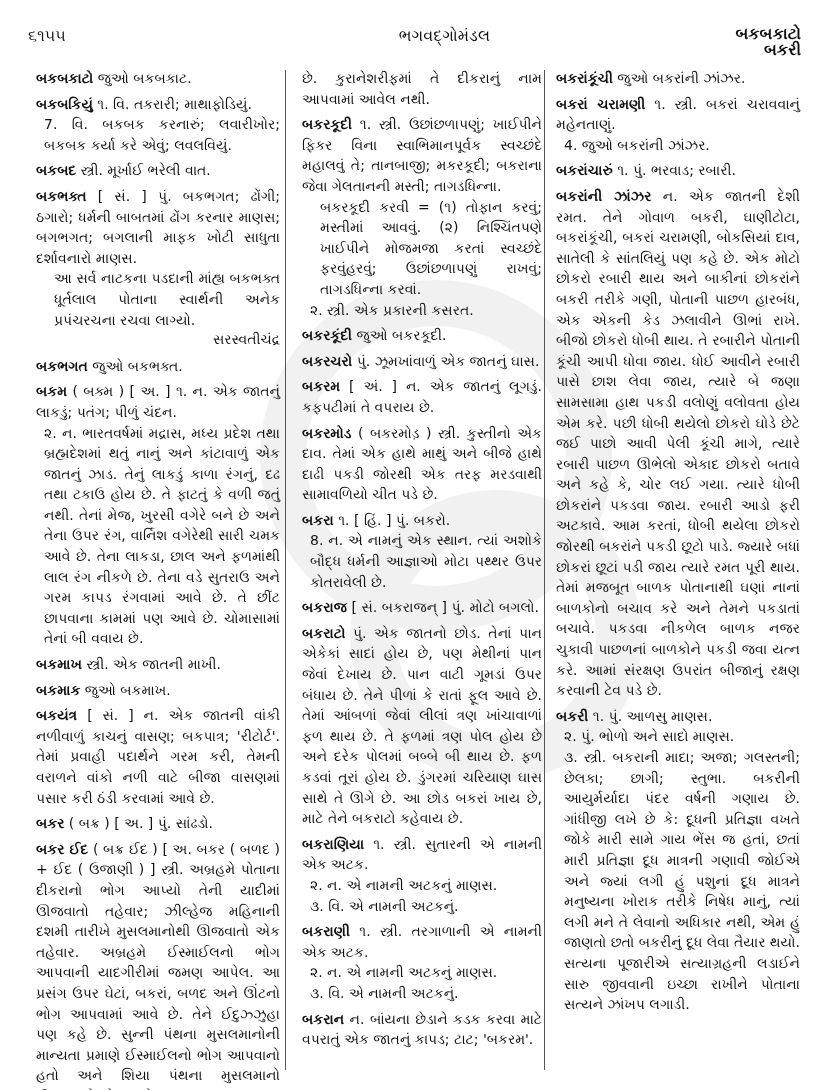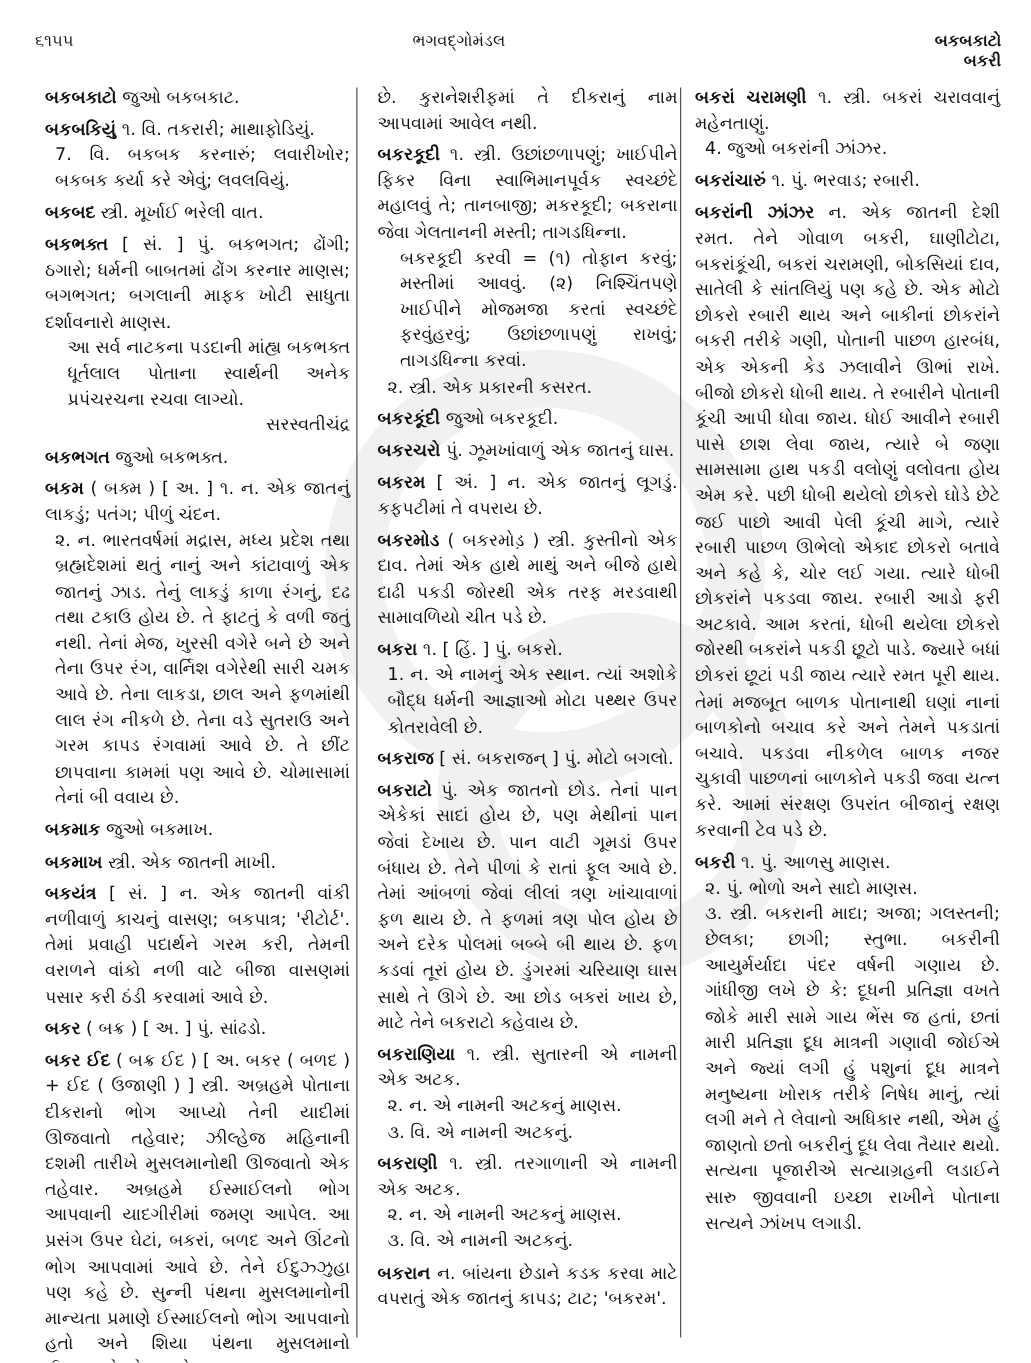--- a/index.html
+++ b/index.html
@@ -1,35 +1,35 @@
 <!DOCTYPE html>
 <html><head>
 <meta charset="utf-8">
 <style>
   html,body{margin:0;padding:0;background:#ffffff;}
   body{width:825px;height:1090px;position:relative;overflow:hidden;
        font-family:"DejaVu Sans",sans-serif;color:#111;}
   .watermark{position:absolute;left:230px;top:240px;width:420px;height:520px;pointer-events:none;}
   .watermark .ring{position:absolute;border-radius:50%;border:46px solid #f1f1f1;}
-  .header{position:absolute;top:26px;left:0;width:825px;height:40px;font-size:13px;}
+  .header{position:absolute;top:26px;left:0;width:825px;height:40px;font-size:16px;}
   .header .pg{position:absolute;left:28px;top:0;}
-  .header .title{position:absolute;left:330px;top:0;width:160px;text-align:left;}
+  .header .title{position:absolute;left:330px;top:0;width:160px;text-align:right;}
   .header .guide{position:absolute;right:24px;top:0;text-align:right;line-height:16px;font-weight:bold;}
   .col{position:absolute;top:68px;font-size:14px;line-height:20.6px;}
   .col1{left:36px;width:244px;}
   .col2{left:302px;width:240px;}
   .col3{left:556px;width:244px;}
   .rule{position:absolute;top:70px;width:1px;background:#555;}
   .rule1{left:285px;height:1000px;}
   .rule2{left:544px;height:1000px;}
   .entry{margin:0 0 5px 0;text-align:justify;}
   .hw{font-weight:bold;}
   .sub{padding-left:8px;display:block;}
   .quote{display:block;padding-left:18px;}
-  .src{display:block;text-align:right;}
+  .src{display:block;text-align:right;font-family:Liberation Mono, monospace;}
 </style>
 </head>
 <body>
 
 <div class="watermark">
   <div class="ring" style="left:30px;top:40px;width:260px;height:260px;"></div>
   <div class="ring" style="left:120px;top:250px;width:200px;height:200px;"></div>
 </div>
 
 <div class="header">
@@ -44,38 +44,39 @@
 <div class="rule rule1"></div>
 <div class="rule rule2"></div>
 
 <div class="col col1">
     <p class="entry"><span class="hw">બકબકાટો</span><span> જુઓ બકબકાટ.</span></p>
     <p class="entry"><span class="hw">બકબકિયું</span><span> ૧. વિ. તકરારી; માથાફોડિયું.</span><span class="sub">7. વિ. બકબક કરનારું; લવારીખોર; બકબક કર્યા કરે એવું; લવલવિયું.</span></p>
     <p class="entry"><span class="hw">બકબદ</span><span> સ્ત્રી. મૂર્ખાઈ ભરેલી વાત.</span></p>
     <p class="entry"><span class="hw">બકભક્ત</span><span> [ સં. ] પું. બકભગત; ઢોંગી; ઠગારો; ધર્મની બાબતમાં ઢોંગ કરનાર માણસ; બગભગત; બગલાની માફક ખોટી સાધુતા દર્શાવનારો માણસ.</span><span class="quote">આ સર્વ નાટકના પડદાની માંહ્ય બકભક્ત ધૂર્તલાલ પોતાના સ્વાર્થની અનેક પ્રપંચરચના રચવા લાગ્યો.</span><span class="src">સરસ્વતીચંદ્ર</span></p>
     <p class="entry"><span class="hw">બકભગત</span><span> જુઓ બકભક્ત.</span></p>
     <p class="entry"><span class="hw">બકમ</span><span> ( બક્મ ) [ અ. ] ૧. ન. એક જાતનું લાકડું; પતંગ; પીળું ચંદન.</span><span class="sub">૨. ન. ભારતવર્ષમાં મદ્રાસ, મધ્ય પ્રદેશ તથા બ્રહ્મદેશમાં થતું નાનું અને કાંટાવાળું એક જાતનું ઝાડ. તેનું લાકડું કાળા રંગનું, દઢ તથા ટકાઉ હોય છે. તે ફાટતું કે વળી જતું નથી. તેનાં મેજ, ખુરસી વગેરે બને છે અને તેના ઉપર રંગ, વાર્નિશ વગેરેથી સારી ચમક આવે છે. તેના લાકડા, છાલ અને ફળમાંથી લાલ રંગ નીકળે છે. તેના વડે સુતરાઉ અને ગરમ કાપડ રંગવામાં આવે છે. તે છીંટ છાપવાના કામમાં પણ આવે છે. ચોમાસામાં તેનાં બી વવાય છે.</span></p>
+    <p class="entry"><span class="hw">બકમાખ</span><span> સ્ત્રી. એક જાતની માખી.</span></p>
     <p class="entry"><span class="hw">બકમાક</span><span> જુઓ બકમાખ.</span></p>
-    <p class="entry"><span class="hw">બકમાખ</span><span> સ્ત્રી. એક જાતની માખી.</span></p>
     <p class="entry"><span class="hw">બકયંત્ર</span><span> [ સં. ] ન. એક જાતની વાંકી નળીવાળું કાચનું વાસણ; બકપાત્ર; 'રીટોર્ટ'. તેમાં પ્રવાહી પદાર્થને ગરમ કરી, તેમની વરાળને વાંકો નળી વાટે બીજા વાસણમાં પસાર કરી ઠંડી કરવામાં આવે છે.</span></p>
     <p class="entry"><span class="hw">બકર</span><span> ( બક્ર ) [ અ. ] પું. સાંઢડો.</span></p>
     <p class="entry"><span class="hw">બકર ઈદ</span><span> ( બક્ર ઈદ ) [ અ. બકર ( બળદ ) + ઈદ ( ઉજાણી ) ] સ્ત્રી. અબ્રહમે પોતાના દીકરાનો ભોગ આપ્યો તેની યાદીમાં ઊજવાતો તહેવાર; ઝીલ્હેજ મહિનાની દશમી તારીખે મુસલમાનોથી ઊજવાતો એક તહેવાર. અબ્રહમે ઈસ્માઈલનો ભોગ આપવાની યાદગીરીમાં જમણ આપેલ. આ પ્રસંગ ઉપર ઘેટાં, બકરાં, બળદ અને ઊંટનો ભોગ આપવામાં આવે છે. તેને ઈદુઝ્ઝુહા પણ કહે છે. સુન્ની પંથના મુસલમાનોની માન્યતા પ્રમાણે ઈસ્માઈલનો ભોગ આપવાનો હતો અને શિયા પંથના મુસલમાનો ઈસહાકનો ભોગ માને</span></p>
   </div>
 <div class="col col2">
     <p class="entry"><span class="hw"></span><span>છે. કુરાનેશરીફમાં તે દીકરાનું નામ આપવામાં આવેલ નથી.</span></p>
     <p class="entry"><span class="hw">બકરકૂદી</span><span> ૧. સ્ત્રી. ઉછાંછળાપણું; ખાઈપીને ફિકર વિના સ્વાભિમાનપૂર્વક સ્વચ્છંદે મહાલવું તે; તાનબાજી; મકરકૂદી; બકરાના જેવા ગેલતાનની મસ્તી; તાગડધિન્ના.</span><span class="quote">બકરકૂદી કરવી = (૧) તોફાન કરવું; મસ્તીમાં આવવું. (૨) નિશ્ચિંતપણે ખાઈપીને મોજમજા કરતાં સ્વચ્છંદે ફરવુંહરવું; ઉછાંછળાપણું રાખવું; તાગડધિન્ના કરવાં.</span><span class="sub">૨. સ્ત્રી. એક પ્રકારની કસરત.</span></p>
     <p class="entry"><span class="hw">બકરકૂંદી</span><span> જુઓ બકરકૂદી.</span></p>
     <p class="entry"><span class="hw">બકરચરો</span><span> પું. ઝૂમખાંવાળું એક જાતનું ઘાસ.</span></p>
     <p class="entry"><span class="hw">બકરમ</span><span> [ અં. ] ન. એક જાતનું લૂગડું. કફપટીમાં તે વપરાય છે.</span></p>
     <p class="entry"><span class="hw">બકરમોડ</span><span> ( બકરમોડ઼ ) સ્ત્રી. કુસ્તીનો એક દાવ. તેમાં એક હાથે માથું અને બીજે હાથે દાઢી પકડી જોરથી એક તરફ મરડવાથી સામાવળિયો ચીત પડે છે.</span></p>
-    <p class="entry"><span class="hw">બકરા</span><span> ૧. [ હિં. ] પું. બકરો.</span><span class="sub">1. ન. એ નામનું એક સ્થાન. ત્યાં અશોકે બૌદ્ધ ધર્મની આજ્ઞાઓ મોટા પથ્થર ઉપર કોતરાવેલી છે.</span></p>
+    <p class="entry"><span class="hw">બકરા</span><span> ૧. [ હિં. ] પું. બકરો.</span><span class="sub">8. ન. એ નામનું એક સ્થાન. ત્યાં અશોકે બૌદ્ધ ધર્મની આજ્ઞાઓ મોટા પથ્થર ઉપર કોતરાવેલી છે.</span></p>
     <p class="entry"><span class="hw">બકરાજ</span><span> [ સં. બકરાજન્ ] પું. મોટો બગલો.</span></p>
     <p class="entry"><span class="hw">બકરાટો</span><span> પું. એક જાતનો છોડ. તેનાં પાન એકેકાં સાદાં હોય છે, પણ મેથીનાં પાન જેવાં દેખાય છે. પાન વાટી ગૂમડાં ઉપર બંધાય છે. તેને પીળાં કે રાતાં ફૂલ આવે છે. તેમાં આંબળાં જેવાં લીલાં ત્રણ ખાંચાવાળાં ફળ થાય છે. તે ફળમાં ત્રણ પોલ હોય છે અને દરેક પોલમાં બબ્બે બી થાય છે. ફળ કડવાં તૂરાં હોય છે. ડુંગરમાં ચરિયાણ ઘાસ સાથે તે ઊગે છે. આ છોડ બકરાં ખાય છે, માટે તેને બકરાટો કહેવાય છે.</span></p>
     <p class="entry"><span class="hw">બકરાણિયા</span><span> ૧. સ્ત્રી. સુતારની એ નામની એક અટક.</span><span class="sub">૨. ન. એ નામની અટકનું માણસ.</span><span class="sub">૩. વિ. એ નામની અટકનું.</span></p>
     <p class="entry"><span class="hw">બકરાણી</span><span> ૧. સ્ત્રી. તરગાળાની એ નામની એક અટક.</span><span class="sub">૨. ન. એ નામની અટકનું માણસ.</span><span class="sub">૩. વિ. એ નામની અટકનું.</span></p>
     <p class="entry"><span class="hw">બકરાન</span><span> ન. બાંયના છેડાને કડક કરવા માટે વપરાતું એક જાતનું કાપડ; ટાટ; 'બકરમ'.</span></p>
   </div>
 <div class="col col3">
+    <p class="entry"><span class="hw">બકરાંકૂંચી</span><span> જુઓ બકરાંની ઝાંઝર.</span></p>
     <p class="entry"><span class="hw">બકરાં ચરામણી</span><span> ૧. સ્ત્રી. બકરાં ચરાવવાનું મહેનતાણું.</span><span class="sub">4. જુઓ બકરાંની ઝાંઝર.</span></p>
     <p class="entry"><span class="hw">બકરાંચારું</span><span> ૧. પું. ભરવાડ; રબારી.</span></p>
     <p class="entry"><span class="hw">બકરાંની ઝાંઝર</span><span> ન. એક જાતની દેશી રમત. તેને ગોવાળ બકરી, ઘાણીટોટા, બકરાંકૂંચી, બકરાં ચરામણી, બોકસિયાં દાવ, સાતેલી કે સાંતલિયું પણ કહે છે. એક મોટો છોકરો રબારી થાય અને બાકીનાં છોકરાંને બકરી તરીકે ગણી, પોતાની પાછળ હારબંધ, એક એકની કેડ ઝલાવીને ઊભાં રાખે. બીજો છોકરો ધોબી થાય. તે રબારીને પોતાની કૂંચી આપી ધોવા જાય. ધોઈ આવીને રબારી પાસે છાશ લેવા જાય, ત્યારે બે જણા સામસામા હાથ પકડી વલોણું વલોવતા હોય એમ કરે. પછી ધોબી થયેલો છોકરો ઘોડે છેટે જઈ પાછો આવી પેલી કૂંચી માગે, ત્યારે રબારી પાછળ ઊભેલો એકાદ છોકરો બતાવે અને કહે કે, ચોર લઈ ગયા. ત્યારે ધોબી છોકરાંને પકડવા જાય. રબારી આડો ફરી અટકાવે. આમ કરતાં, ધોબી થયેલા છોકરો જોરથી બકરાંને પકડી છૂટો પાડે. જ્યારે બધાં છોકરાં છૂટાં પડી જાય ત્યારે રમત પૂરી થાય. તેમાં મજબૂત બાળક પોતાનાથી ઘણાં નાનાં બાળકોનો બચાવ કરે અને તેમને પકડાતાં બચાવે. પકડવા નીકળેલ બાળક નજર ચુકાવી પાછળનાં બાળકોને પકડી જવા યત્ન કરે. આમાં સંરક્ષણ ઉપરાંત બીજાનું રક્ષણ કરવાની ટેવ પડે છે.</span></p>
     <p class="entry"><span class="hw">બકરી</span><span> ૧. પું. આળસુ માણસ.</span><span class="sub">૨. પું. ભોળો અને સાદો માણસ.</span><span class="sub">૩. સ્ત્રી. બકરાની માદા; અજા; ગલસ્તની; છેલકા; છાગી; સ્તુભા. બકરીની આયુર્મર્યાદા પંદર વર્ષની ગણાય છે. ગાંધીજી લખે છે કે: દૂધની પ્રતિજ્ઞા વખતે જોકે મારી સામે ગાય ભેંસ જ હતાં, છતાં મારી પ્રતિજ્ઞા દૂધ માત્રની ગણાવી જોઈએ અને જ્યાં લગી હું પશુનાં દૂધ માત્રને મનુષ્યના ખોરાક તરીકે નિષેધ માનું, ત્યાં લગી મને તે લેવાનો અધિકાર નથી, એમ હું જાણતો છતો બકરીનું દૂધ લેવા તૈયાર થયો. સત્યના પૂજારીએ સત્યાગ્રહની લડાઈને સારુ જીવવાની ઇચ્છા રાખીને પોતાના સત્યને ઝાંખપ લગાડી.</span></p>
   </div>
 
 </body></html>

